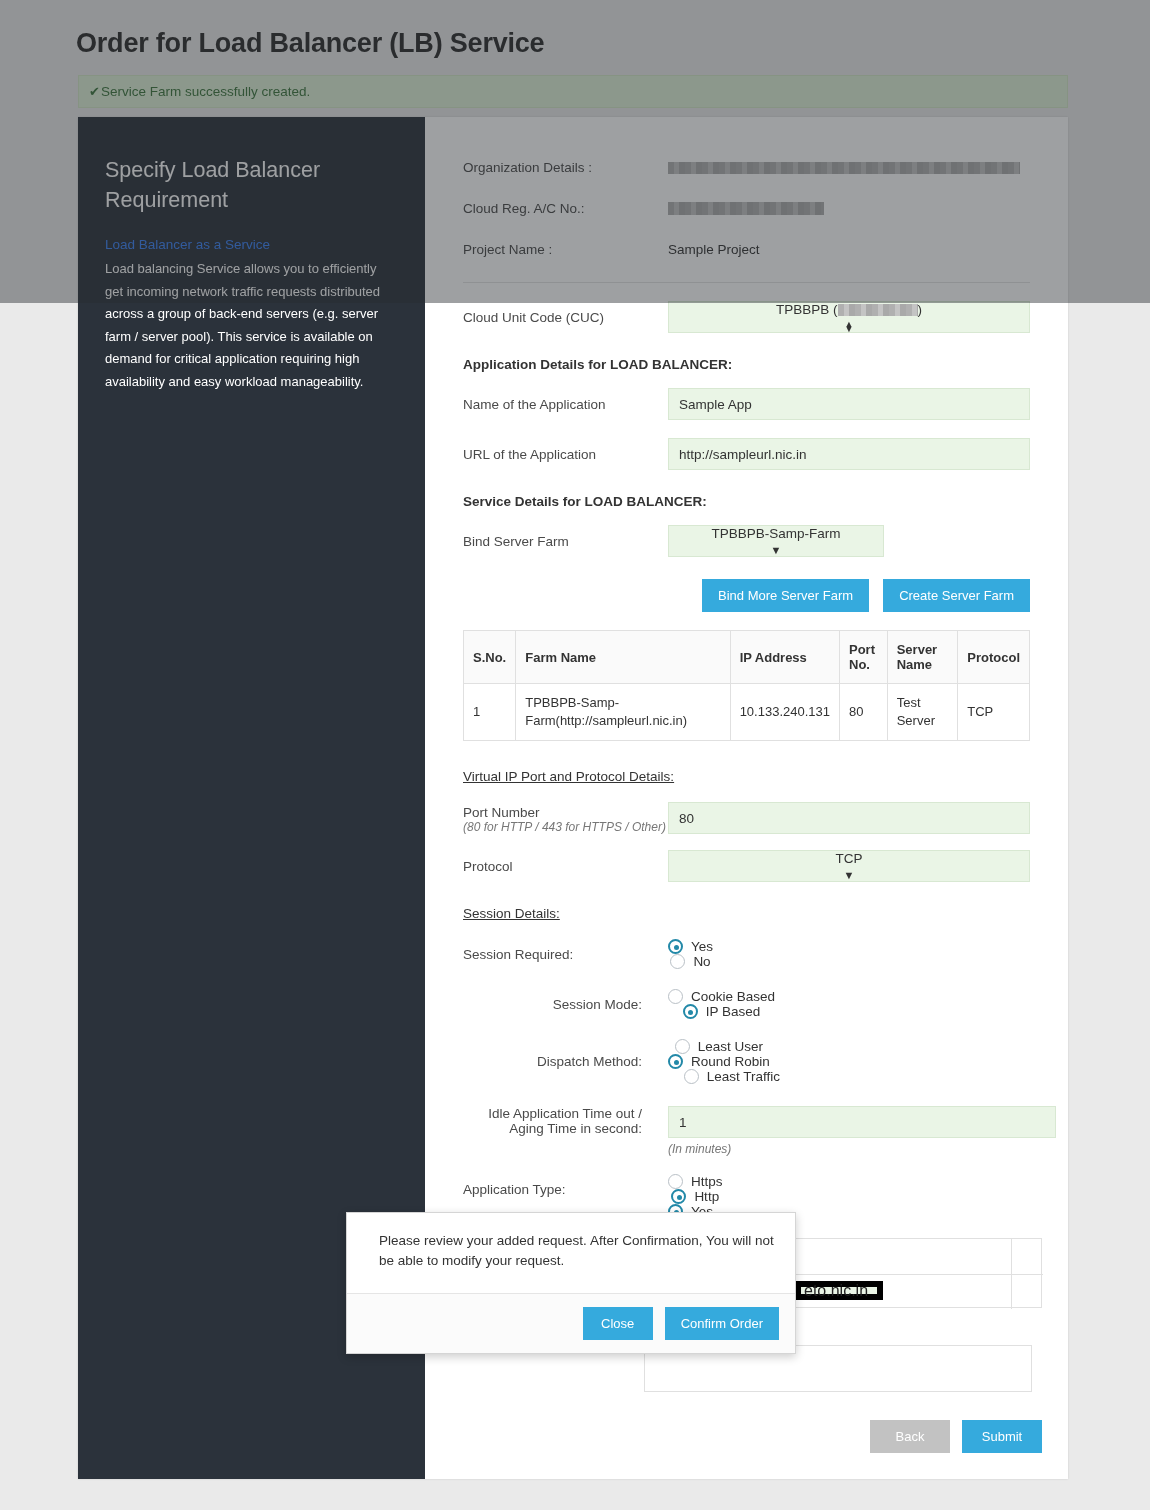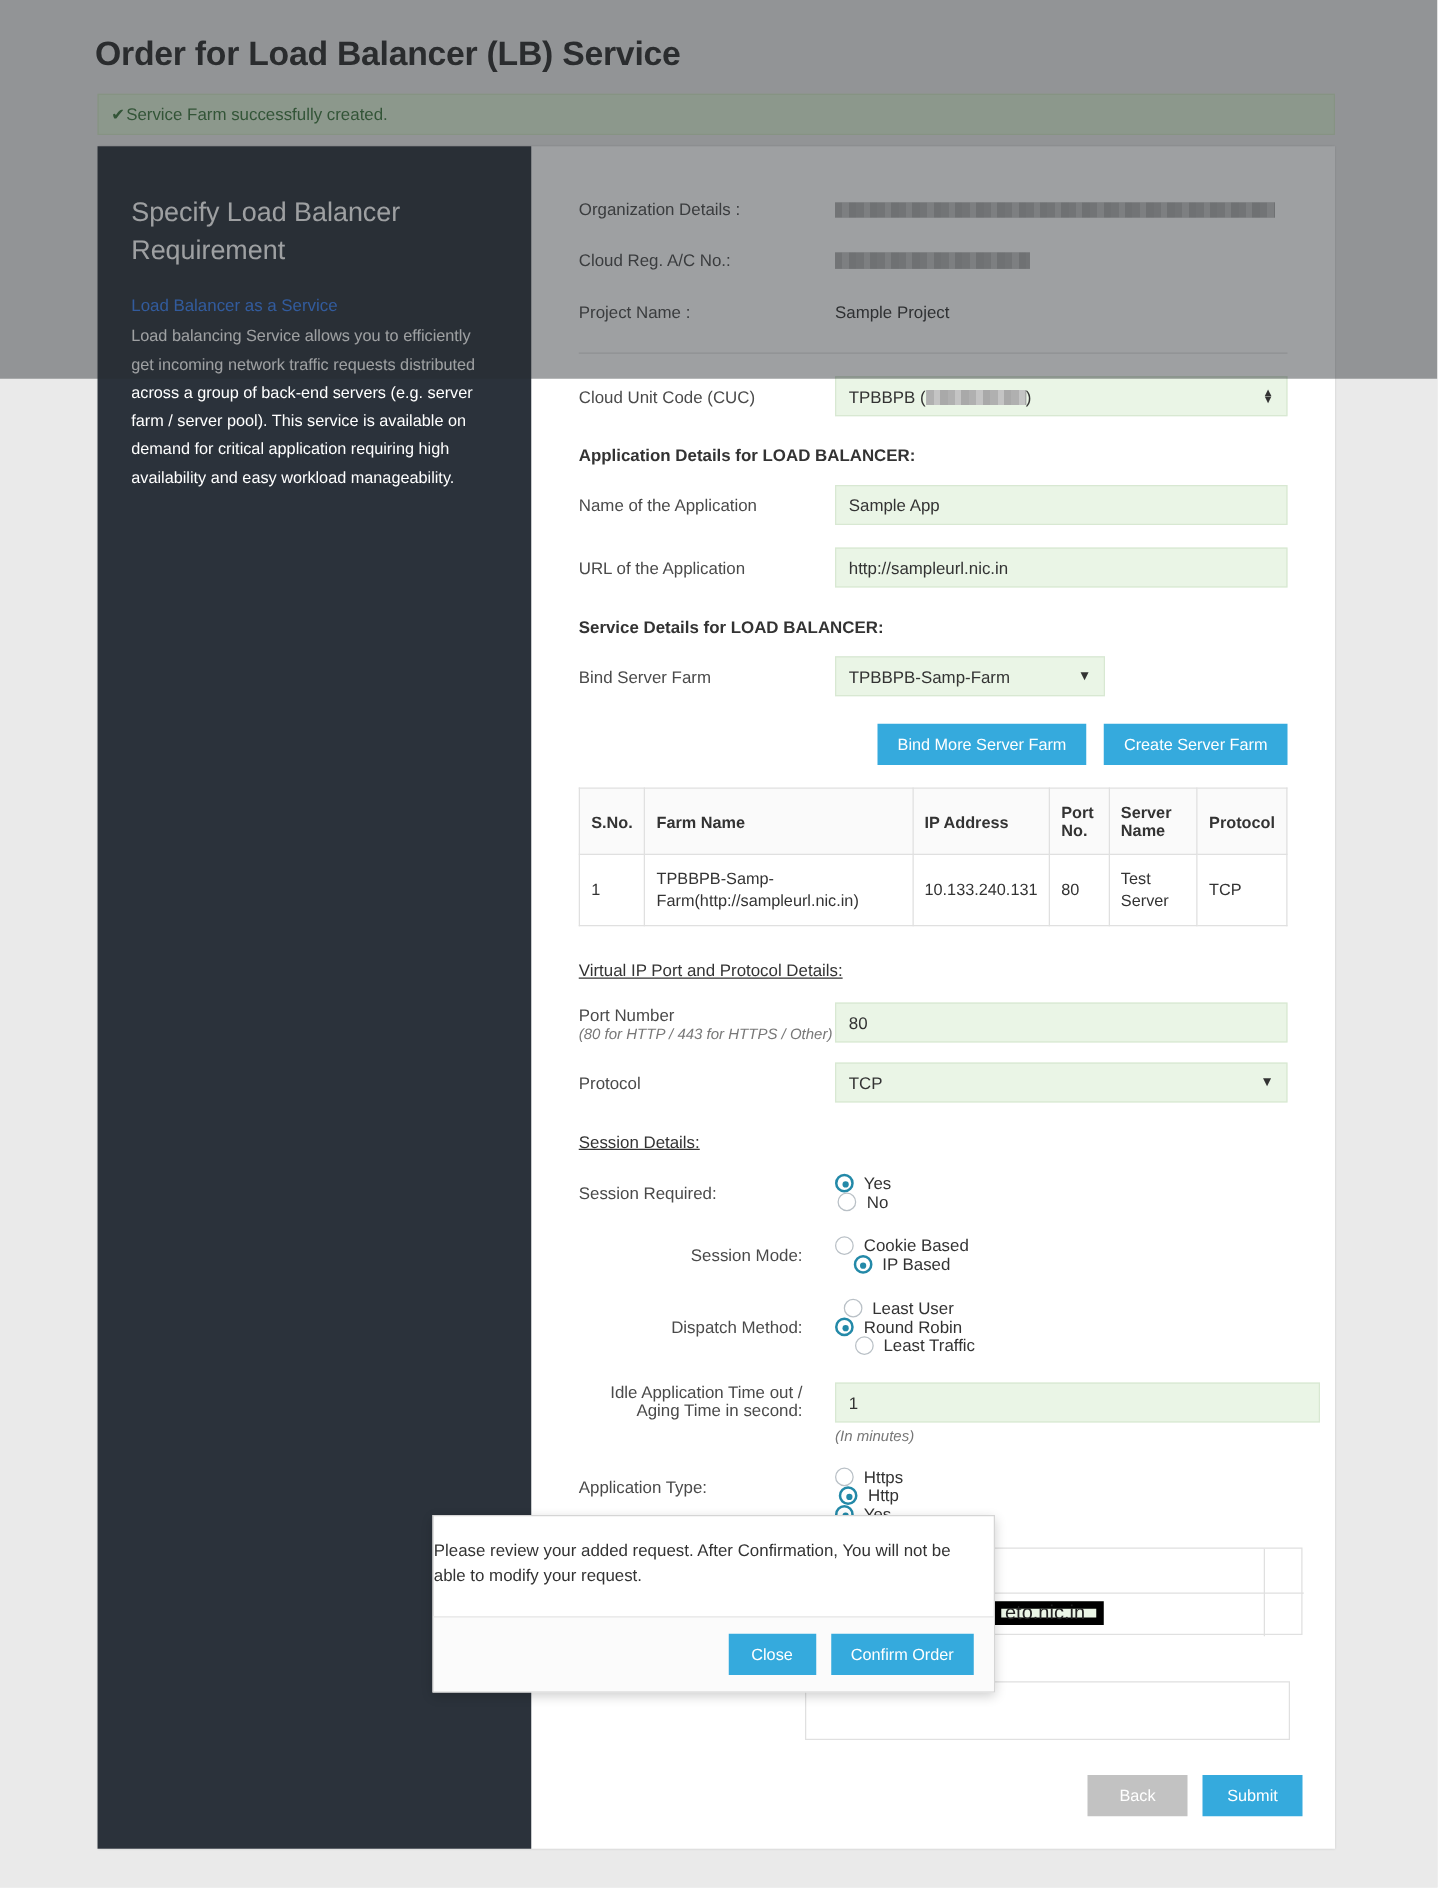--- a/index.html
+++ b/index.html
@@ -97,20 +97,21 @@
     height: 32px;
     font-size: 13.5px;
     color: #333;
     padding: 0 10px;
     display: flex; align-items: center;
     width: 388px;
   }
   .fld.wide { width: 388px; }
   .fld.sel {
     justify-content: space-between;
+    flex-direction: column;
   }
   .fld.spin { width: 388px; }
   .fld.short { width: 216px; }
   .caret { font-size: 11px; color: #333; }
   .spinner {
     display: inline-flex; flex-direction: column;
     line-height: 5px; font-size: 9px; color: #333;
   }
 
   .section-h {
@@ -179,21 +180,21 @@
   }
 
   
   .modal {
     position: absolute; left: 346px; top: 1212px;
     width: 450px; background: #fff;
     box-shadow: 0 3px 9px rgba(0,0,0,.2);
     border: 1px solid #d5d5d5;
   }
   .modal-body {
-    padding: 18px 16px 22px 0;
+    padding: 18px 16px 22px 32px;
     font-size: 13.5px; line-height: 20px; color: #333;
     min-height: 74px;
   }
   .modal-foot {
     border-top: 1px solid #e5e5e5;
     background: #fbfbfb;
     padding: 13px 16px;
     display: flex; justify-content: flex-end; gap: 12px;
   }
   .modal-foot .btn { min-width: 70px; text-align: center; }

